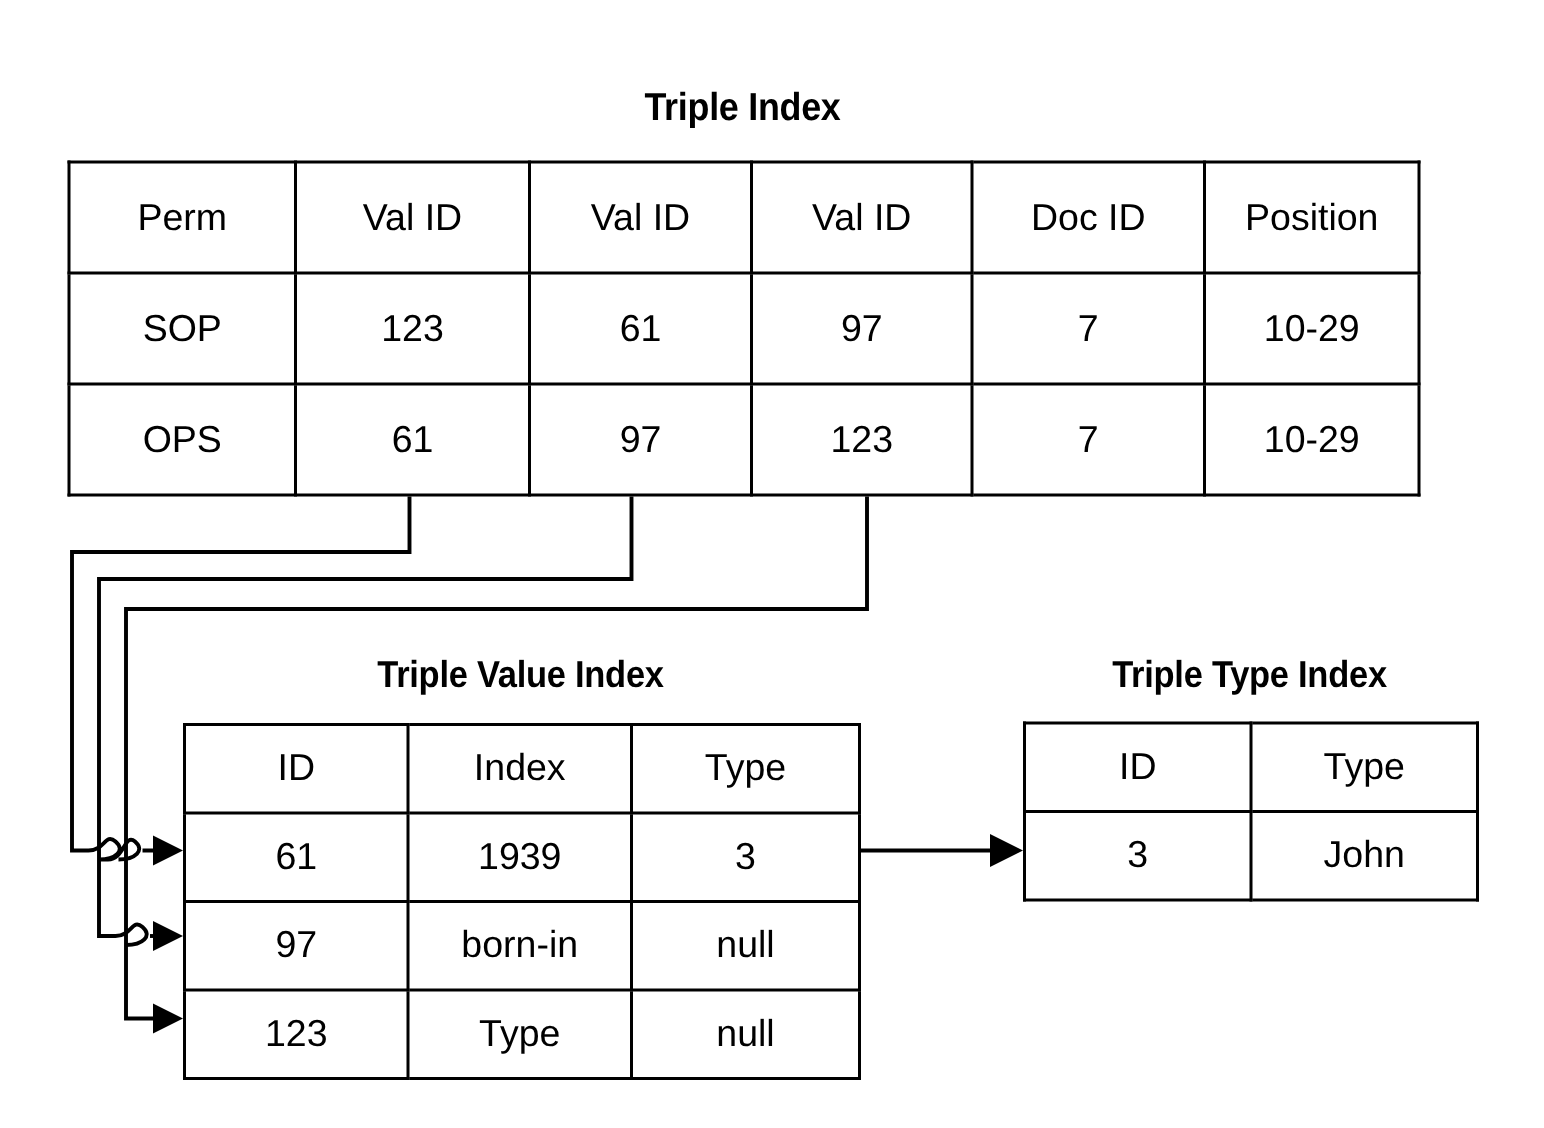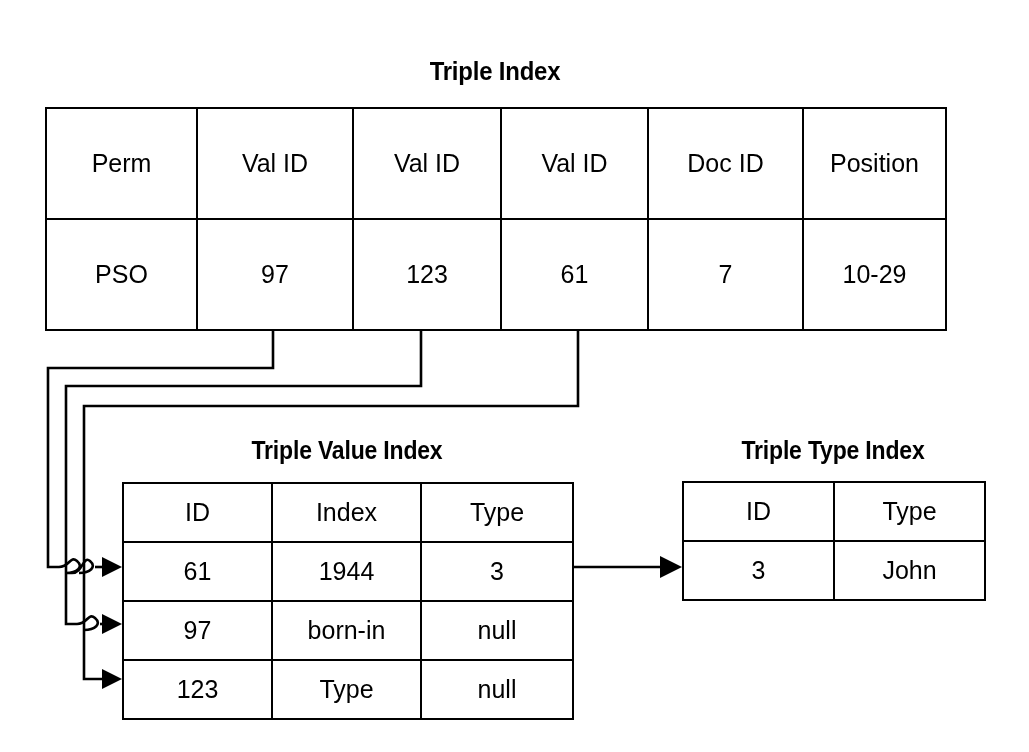--- a/index.html
+++ b/index.html
@@ -140,45 +140,53 @@
     <tbody>
       <tr>
         <td>Perm</td>
         <td>Val ID</td>
         <td>Val ID</td>
         <td>Val ID</td>
         <td>Doc ID</td>
         <td>Position</td>
       </tr>
       <tr>
-        <td>PSO</td>
+        <td>SOP</td>
+        <td>123</td>
+        <td>61</td>
+        <td>97</td>
+        <td>7</td>
+        <td>10-29</td>
+      </tr>
+      <tr>
+        <td>OPS</td>
+        <td>61</td>
         <td>97</td>
         <td>123</td>
-        <td>61</td>
         <td>7</td>
         <td>10-29</td>
       </tr>
     </tbody>
   </table>
 
   <table class="grid" id="tbl-triple-value-index">
     <colgroup>
       <col style="width:149px">
         <col style="width:149px">
         <col style="width:152px">
     </colgroup>
     <tbody>
       <tr>
         <td>ID</td>
         <td>Index</td>
         <td>Type</td>
       </tr>
       <tr>
         <td>61</td>
-        <td>1944</td>
+        <td>1939</td>
         <td>3</td>
       </tr>
       <tr>
         <td>97</td>
         <td>born-in</td>
         <td>null</td>
       </tr>
       <tr>
         <td>123</td>
         <td>Type</td>

